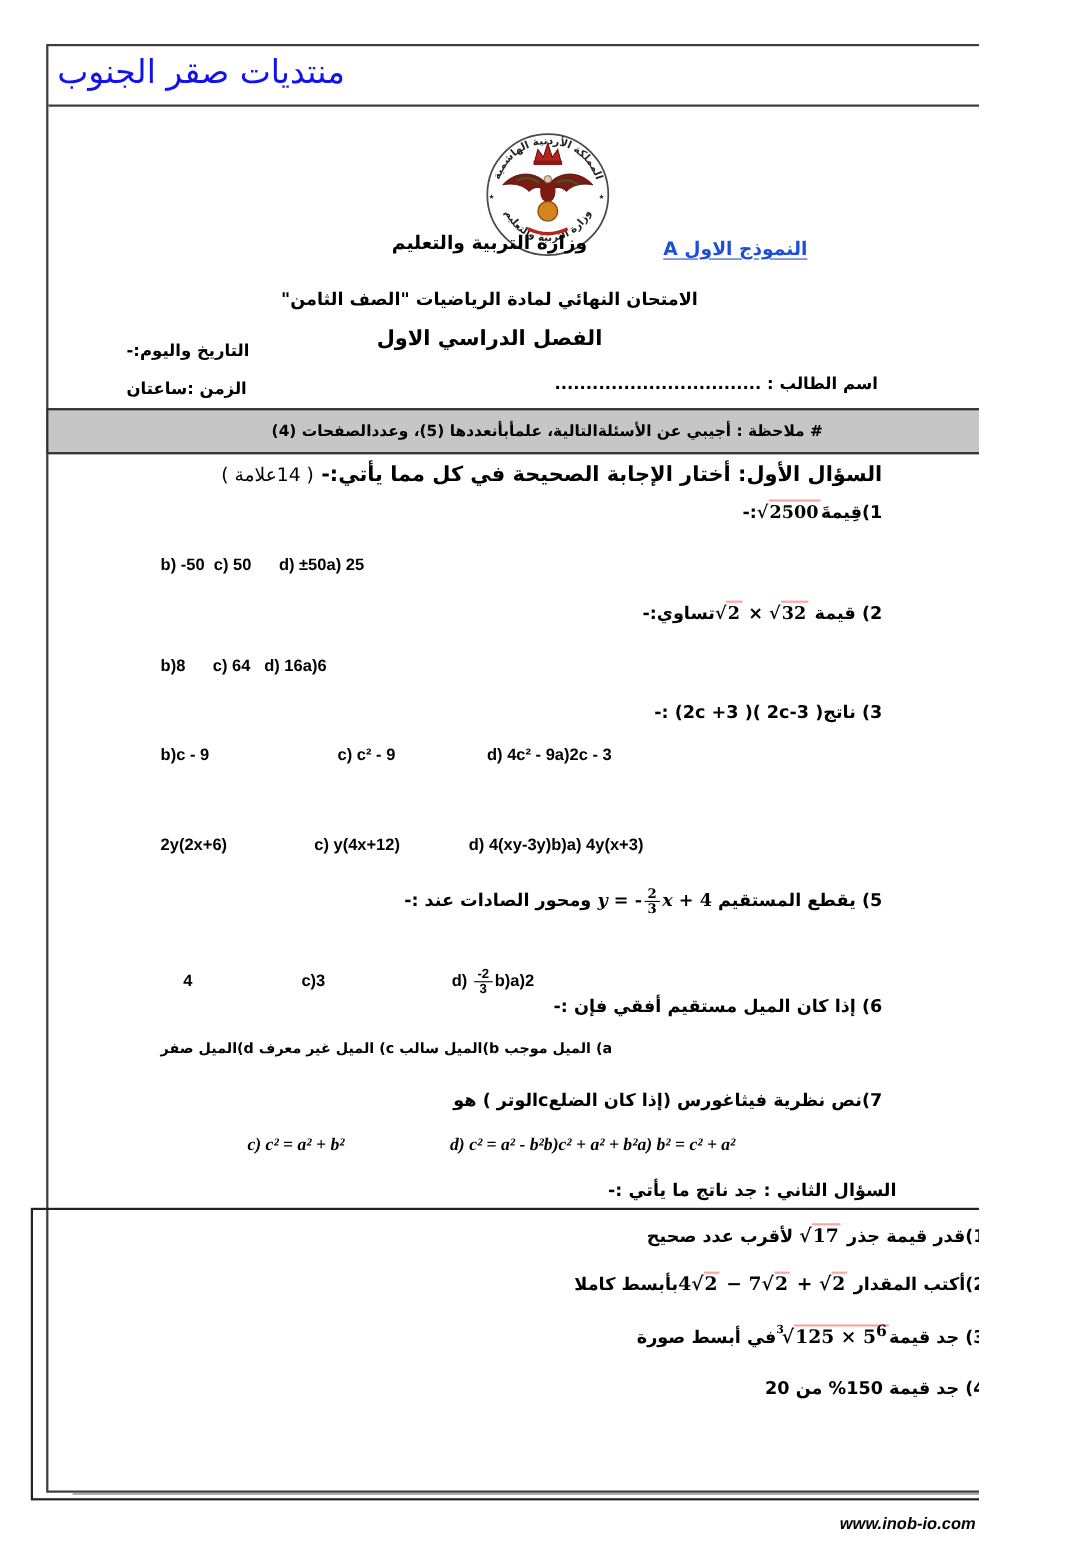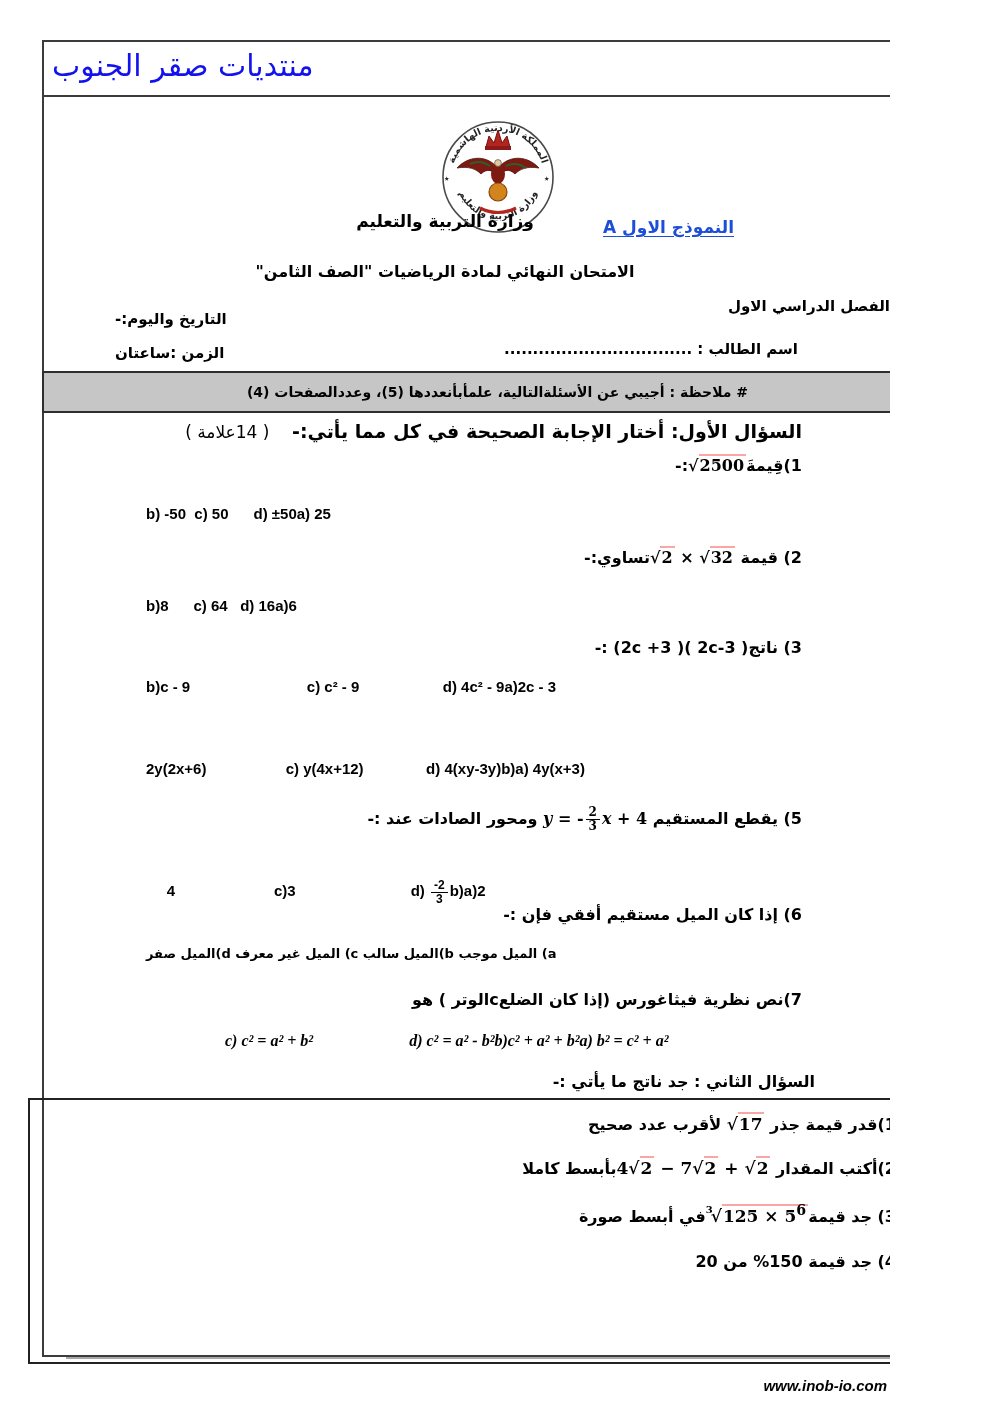--- a/index.html
+++ b/index.html
@@ -13,33 +13,33 @@
   .banner-strip{position:absolute;left:0;top:0;width:100%;height:55px;
                 border-bottom:2px solid #3c3c3c;box-sizing:border-box;}
   .banner-text{position:absolute;left:8px;top:6px;font-size:30px;color:#1212ee;direction:rtl;}
 
   
   .emblem{left:440px;top:116px;}
   .ministry{left:0;top:211px;width:100%;text-align:center;font-weight:bold;font-size:17px;direction:rtl;}
   .model{top:217px;right:156px;color:#1d4ed8;font-weight:bold;font-size:17px;direction:rtl;
          text-decoration:underline;text-underline-offset:3px;}
   .examtitle{left:0;top:262px;width:100%;text-align:center;font-weight:bold;font-size:16px;direction:rtl;}
-  .semester{left:0;top:297px;width:100%;font-weight:bold;font-size:15px;direction:rtl;}
+  .semester{left:0;top:297px;width:100%;text-align:center;font-weight:bold;font-size:19px;direction:rtl;}
   .datelbl{left:115px;top:310px;font-weight:bold;font-size:15px;direction:rtl;}
   .timelbl{left:115px;top:344px;font-weight:bold;font-size:15px;direction:rtl;}
   .student{right:92px;top:340px;font-weight:bold;font-size:15px;direction:rtl;}
 
   .graybar{left:42px;top:371px;width:911px;height:42px;background:#c6c6c6;
            border:2px solid #2e2e2e;box-sizing:border-box;text-align:center;direction:rtl;}
   .graybar span{line-height:38px;font-weight:bold;font-size:14px;}
 
   
   .rtl{direction:rtl;unicode-bidi:embed;text-align:right;}
   .s1title{right:88px;top:420px;font-weight:bold;font-size:19px;white-space:nowrap;}
-  .s1title .marks{margin-right:16px;font-size:17px;font-weight:normal;}
+  .s1title .marks{font-size:17px;font-weight:normal;}
   .stem{font-weight:bold;font-size:16px;white-space:nowrap;}
   .opts{left:146px;font-family:"Liberation Sans",sans-serif;font-weight:bold;font-size:15px;
         white-space:pre;}
   .opts-math{left:225px;font-family:"Liberation Serif",serif;font-style:italic;
              font-weight:bold;font-size:16px;white-space:pre;}
   .opts-ar{left:146px;direction:rtl;font-weight:bold;font-size:13px;white-space:nowrap;}
 
   
   .ms{font-family:"DejaVu Serif",serif;font-weight:bold;}
   .ltr{direction:ltr;unicode-bidi:isolate;display:inline-block;}

